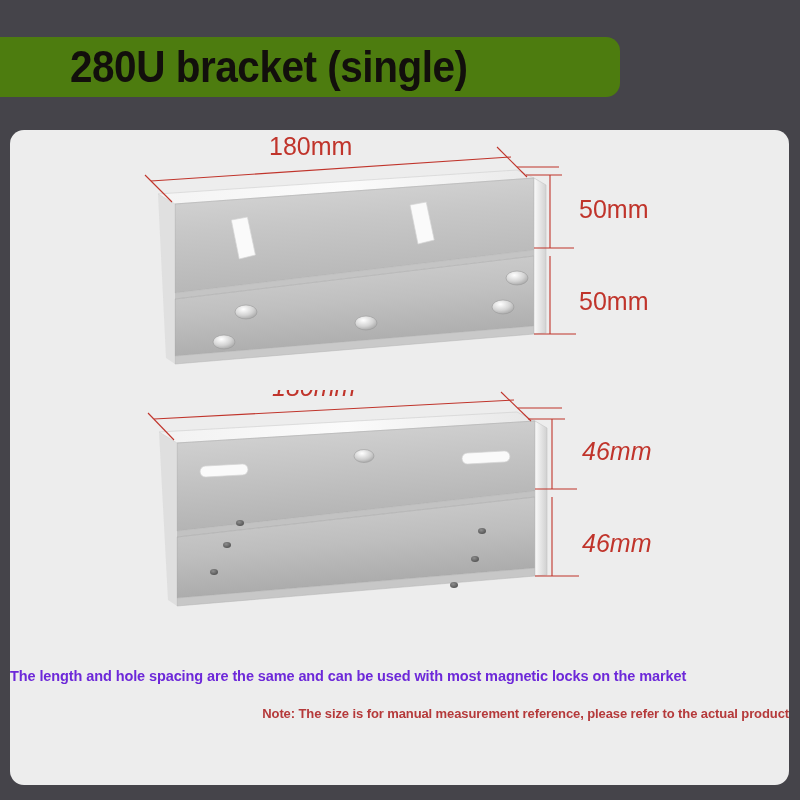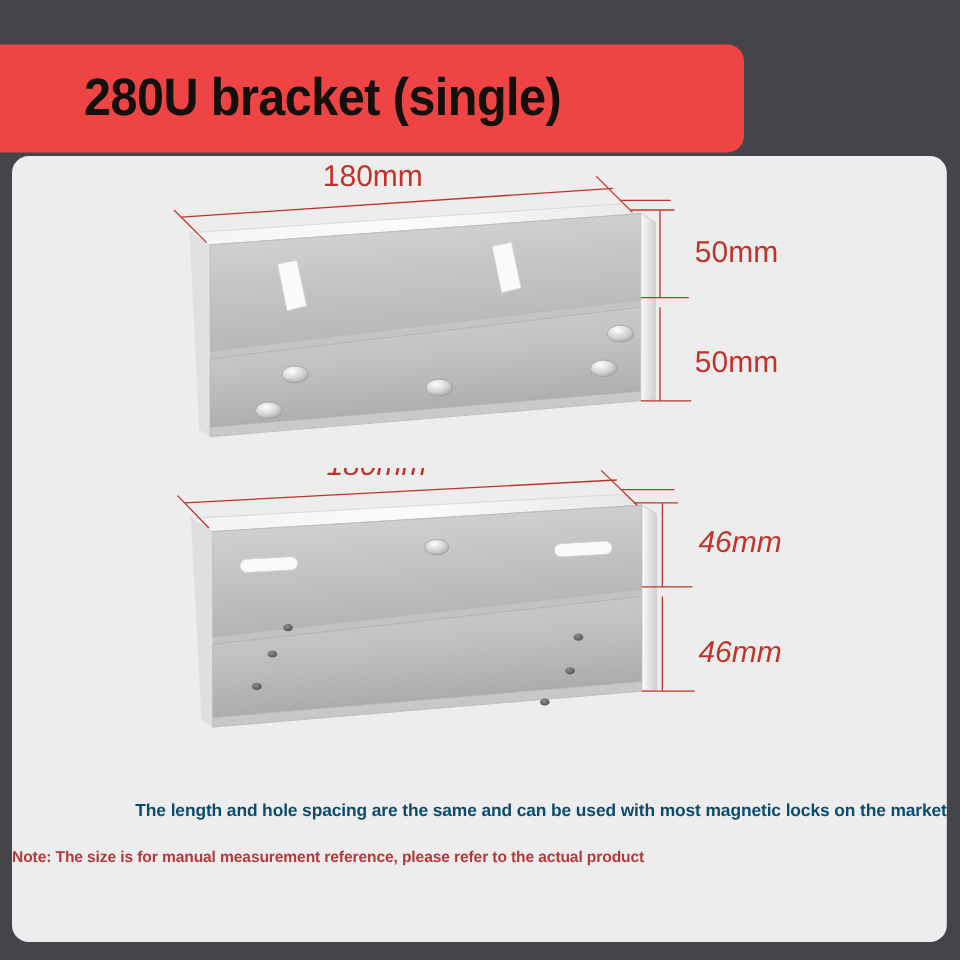--- a/index.html
+++ b/index.html
@@ -15,22 +15,22 @@
     overflow: hidden;
     position: relative;
   }
 
   
   #title-banner {
     position: absolute;
     left: 0;
     top: 37px;
     width: 620px;
-    height: 90px;
-    background: #ef4444;
+    height: 60px;
+    background: #4d7c0f;
     border-radius: 0 14px 14px 0;
     display: flex;
     align-items: center;
     box-sizing: border-box;
     padding-left: 70px;
   }
   #title-text {
     font-family: "Liberation Sans Narrow", "Liberation Sans", sans-serif;
     font-size: 44px;
     font-weight: bold;
@@ -63,33 +63,33 @@
   #figure-bottom { top: 260px; height: 260px; font-style: italic; }
 
   .figure svg { display: block; }
 
   
   #caption-main {
     position: absolute;
     left: 0;
     top: 538px;
     width: 779px;
-    text-align: right;
+    text-align: left;
     font-family: "Liberation Sans Narrow", "Liberation Sans", sans-serif;
     font-size: 14.5px;
     font-weight: bold;
-    color: #0c4a6e;
+    color: #6d28d9;
     letter-spacing: -0.1px;
   }
   #caption-note {
     position: absolute;
     left: 0;
     top: 576px;
     width: 779px;
-    text-align: left;
+    text-align: right;
     font-family: "Liberation Sans Narrow", "Liberation Sans", sans-serif;
     font-size: 13px;
     font-weight: bold;
     color: #b5393a;
     letter-spacing: -0.1px;
   }
 
   .dim-label {
     font-family: "Liberation Sans", sans-serif;
     font-size: 25px;

